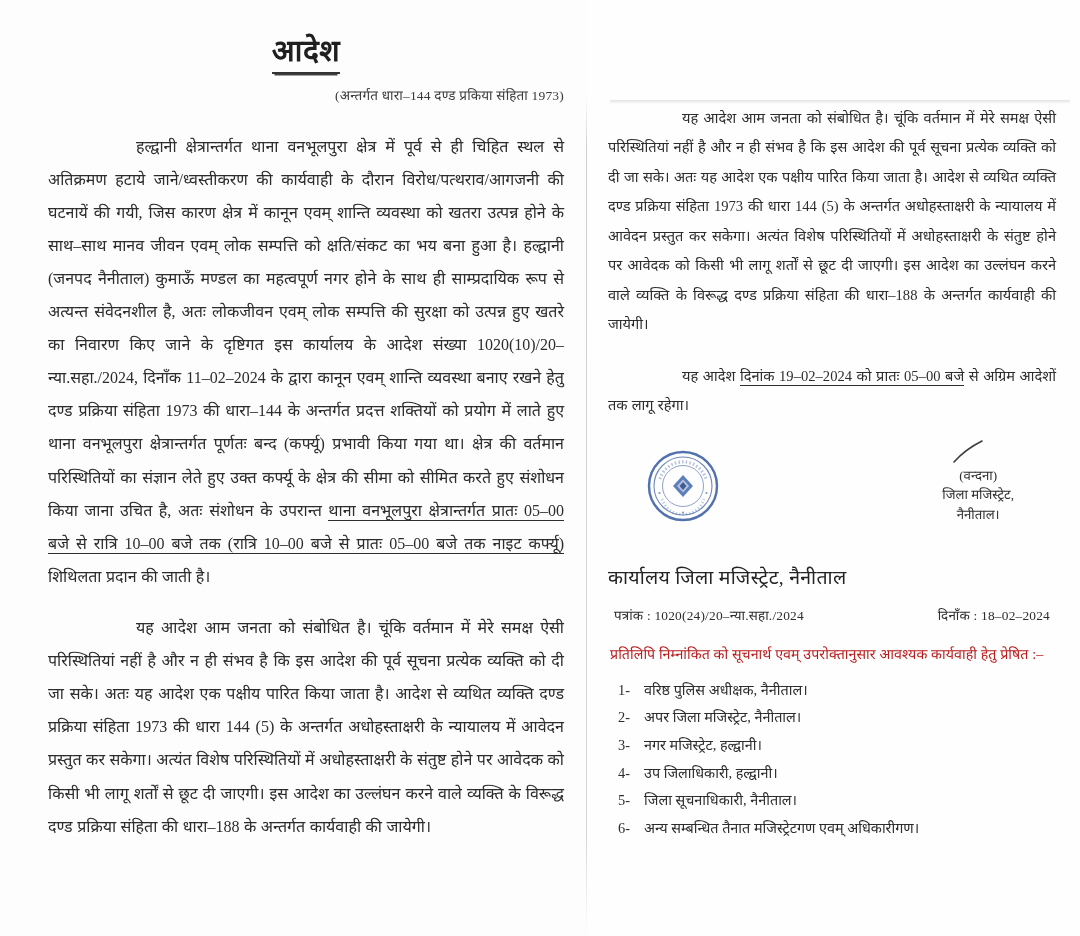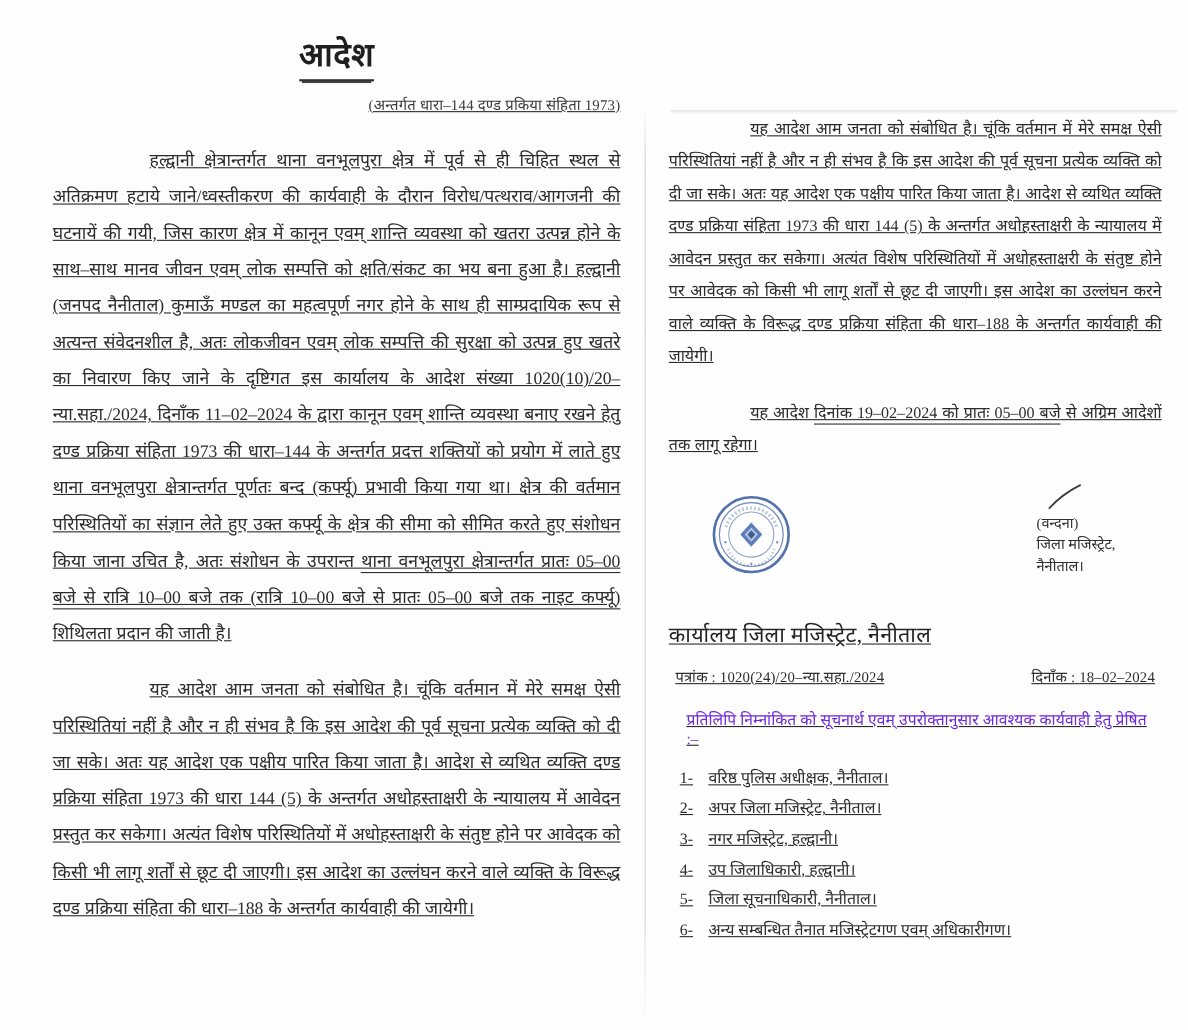--- a/index.html
+++ b/index.html
@@ -9,21 +9,20 @@
     background:#ffffff;
     font-family:"Liberation Serif","DejaVu Serif",serif;
     color:#2b2b2b;
     overflow:hidden;
     position:relative;
   }
   .sheet{
     position:absolute;inset:0;
     display:flex;
     background:#ffffff;
-    text-decoration:underline;
   }
 
   
   .page{
     position:relative;
     box-sizing:border-box;
     background:#fdfdfd;
   }
   .page-left{
     width:586px;height:936px;
@@ -95,21 +94,21 @@
     position:relative;
     margin-top:6px;
     height:118px;
   }
   .seal{
     position:absolute;left:38px;top:6px;
     width:74px;height:74px;
   }
   .sign-right{
     position:absolute;right:42px;top:-4px;
-    text-align:left;
+    text-align:center;
     font-size:13.2px;
     line-height:1.5;
     color:#2e2e2e;
     margin-left:36px;
   }
   .scribble{
     display:block;height:26px;margin-bottom:1px;
   }
   .office-line{
     font-size:19.5px;
@@ -124,22 +123,22 @@
     align-items:baseline;
     font-size:13.4px;
     color:#2e2e2e;
     margin:0 6px 20px 6px;
     letter-spacing:.2px;
     gap:34px;
   }
 
   .copy-head{
     font-size:14.2px;
-    color:#6d28d9;
-    margin:0 0 14px 16px;
+    color:#b91c1c;
+    margin:0 0 14px 2px;
     letter-spacing:.1px;
   }
   ol.recipients{
     list-style:none;
     margin:0;padding:0 0 0 10px;
     font-size:14.4px;
     line-height:1.92;
     color:#2c2c2c;
   }
   ol.recipients li{

